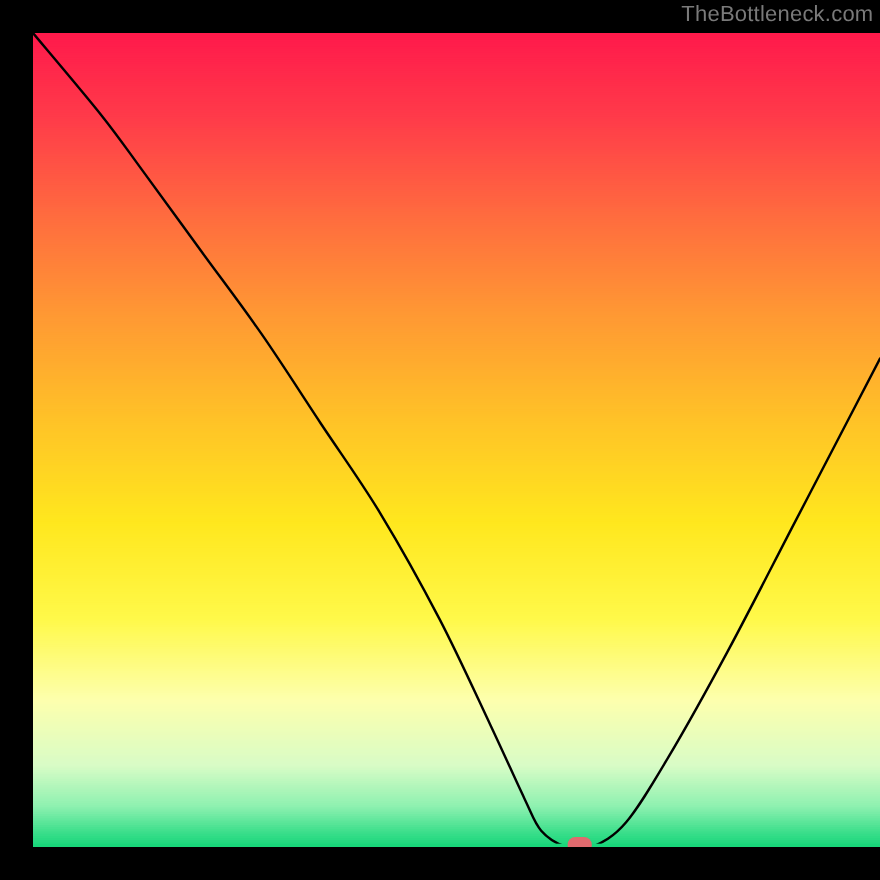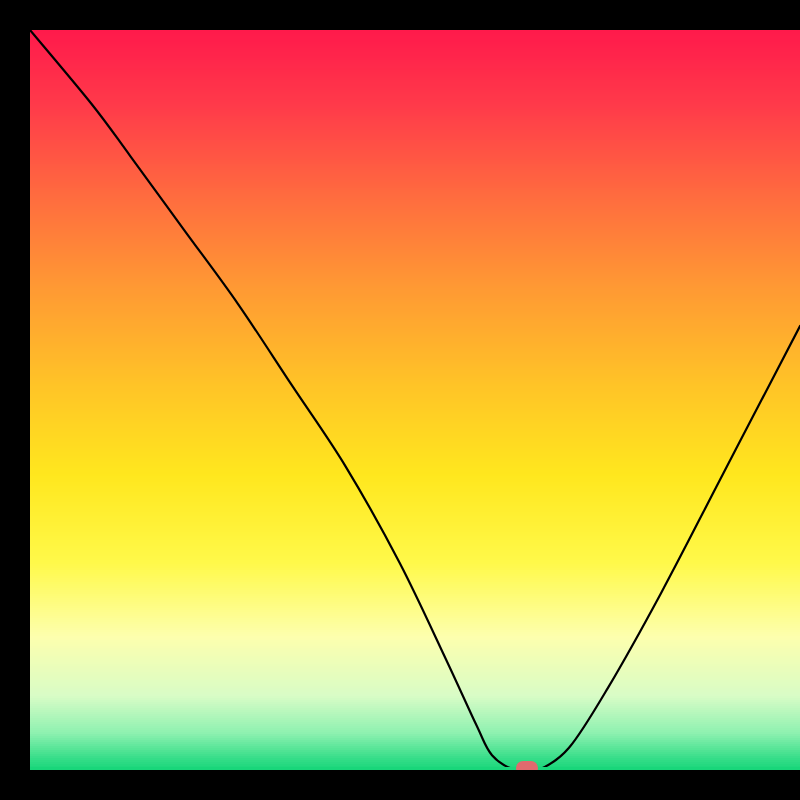--- a/index.html
+++ b/index.html
@@ -64,20 +64,21 @@
     height: 3px;
     bottom: 0;
     z-index: 2;
   }
 </style>
 </head>
 <body>
 
 <div class="frame">
 
+  <div class="watermark">TheBottleneck.com</div>
 
   <div class="plot-area">
 
     <div class="gradient" id="gradient">
         <div class="band" style="top: 0px; height: 3px; background: rgb(255, 26, 75);"></div>
         <div class="band" style="top: 2px; height: 3px; background: rgb(255, 27, 75);"></div>
         <div class="band" style="top: 4px; height: 3px; background: rgb(255, 28, 75);"></div>
         <div class="band" style="top: 6px; height: 3px; background: rgb(255, 29, 75);"></div>
         <div class="band" style="top: 8px; height: 3px; background: rgb(255, 29, 75);"></div>
         <div class="band" style="top: 10px; height: 3px; background: rgb(255, 30, 75);"></div>

